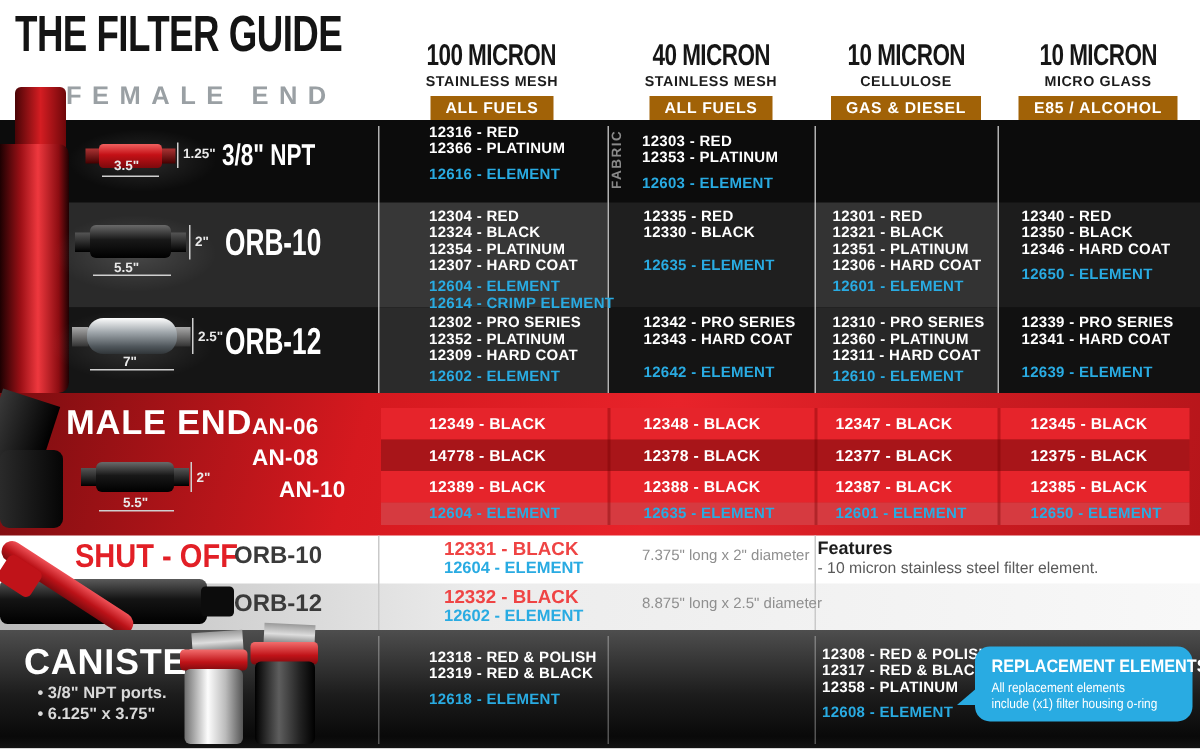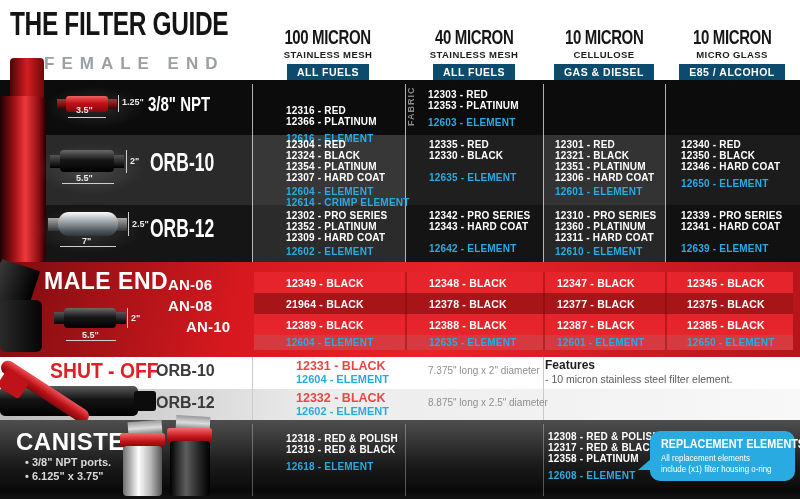--- a/index.html
+++ b/index.html
@@ -4,21 +4,21 @@
 <style>
   html,body{margin:0;padding:0;background:#e9e9e9;}
   .stage{position:relative;width:800px;height:499px;background:#ffffff;overflow:hidden;
          font-family:"Liberation Sans",sans-serif;}
   .abs{position:absolute;}
   .cond{display:inline-block;transform:scaleX(.72);transform-origin:left top;white-space:nowrap;}
   .cond8{display:inline-block;transform:scaleX(.8);transform-origin:left top;white-space:nowrap;}
   .hdr-micron{display:inline-block;transform:scaleX(.75);transform-origin:center top;white-space:nowrap;
               font-weight:bold;font-size:20px;color:#161616;letter-spacing:-.5px;}
   .hdr-media{font-weight:bold;font-size:9.5px;color:#1b1b1b;letter-spacing:.4px;margin-top:0px;}
-  .hdr-badge{display:inline-block;background:#0c4a6e;color:#fff;font-weight:bold;font-size:10.5px;
+  .hdr-badge{display:inline-block;background:#a16207;color:#fff;font-weight:bold;font-size:10.5px;
              padding:2px 10px 3px;margin-top:4px;letter-spacing:.5px;}
   .t-part span{display:block;font-weight:bold;font-size:10px;line-height:11px;color:#fff;letter-spacing:.2px;}
   .els{margin-top:6px;}
   .els span{display:block;font-weight:bold;font-size:10px;line-height:11px;color:#29abe2;letter-spacing:.2px;}
   .gap-sm{margin-top:3px;} .gap-md{margin-top:6px;} .gap-lg{margin-top:11px;}
   .row-label{font-weight:bold;color:#fff;}
   .dim{font-weight:bold;font-size:9px;color:#e9e9e9;white-space:nowrap;}
   .dimline{background:#cfcfcf;}
   .divider{width:1px;background:rgba(219,219,219,.8);}
   .male-cell{font-weight:bold;font-size:10.5px;color:#fff;letter-spacing:.2px;white-space:nowrap;}
@@ -112,21 +112,21 @@
   <div class="abs" style="left:116px;top:218px;width:11px;height:13px;background:linear-gradient(180deg,#aaa,#333);"></div>
   <div class="abs" style="left:58px;top:212px;width:60px;height:24px;border-radius:11px;background:linear-gradient(180deg,#fdfdfd,#9fa6ab 40%,#4e555a 80%,#303538);"></div>
   <div class="abs dimline" style="left:128px;top:212px;width:1px;height:24px;"></div>
   <div class="abs dim" style="left:132px;top:219px;">2.5"</div>
   <div class="abs dimline" style="left:60px;top:246px;width:56px;height:1px;"></div>
   <div class="abs dim" style="left:82px;top:236px;">7"</div>
   <div class="abs row-label" style="left:150px;top:214px;font-size:25px;">
     <span class="cond8" style="transform:scaleX(.7);">ORB-12</span>
   </div>
 
-  <div class="abs t-part" style="left:286px;top:105px;">
+  <div class="abs t-part" style="left:286px;top:83px;">
     <span>12316 - RED</span>
     <span>12366 - PLATINUM</span>
     <div class="els gap-md">
         <span>12616 - ELEMENT</span>
       </div>
   </div>
   <div class="abs fabric" style="left:406px;top:90px;height:36px;">FABRIC</div>
   <div class="abs t-part" style="left:428px;top:89px;">
     <span>12303 - RED</span>
     <span>12353 - PLATINUM</span>
@@ -223,21 +223,21 @@
   <div class="abs" style="left:64px;top:308px;width:52px;height:20px;border-radius:4px;background:linear-gradient(180deg,#6a6a6a,#181818 45%,#000);"></div>
   <div class="abs dimline" style="left:127px;top:308px;width:1px;height:20px;"></div>
   <div class="abs dim" style="left:131px;top:313px;">2"</div>
   <div class="abs dimline" style="left:66px;top:340px;width:50px;height:1px;"></div>
   <div class="abs dim" style="left:82px;top:330px;">5.5"</div>
 
   <div class="abs male-cell" style="left:286px;top:277px;">12349 - BLACK</div>
   <div class="abs male-cell" style="left:429px;top:277px;">12348 - BLACK</div>
   <div class="abs male-cell" style="left:557px;top:277px;">12347 - BLACK</div>
   <div class="abs male-cell" style="left:687px;top:277px;">12345 - BLACK</div>
-  <div class="abs male-cell" style="left:286px;top:298px;">21964 - BLACK</div>
+  <div class="abs male-cell" style="left:286px;top:298px;">14778 - BLACK</div>
   <div class="abs male-cell" style="left:429px;top:298px;">12378 - BLACK</div>
   <div class="abs male-cell" style="left:557px;top:298px;">12377 - BLACK</div>
   <div class="abs male-cell" style="left:687px;top:298px;">12375 - BLACK</div>
   <div class="abs male-cell" style="left:286px;top:319px;">12389 - BLACK</div>
   <div class="abs male-cell" style="left:429px;top:319px;">12388 - BLACK</div>
   <div class="abs male-cell" style="left:557px;top:319px;">12387 - BLACK</div>
   <div class="abs male-cell" style="left:687px;top:319px;">12385 - BLACK</div>
   <div class="abs male-el" style="left:286px;top:337px;">12604 - ELEMENT</div>
   <div class="abs male-el" style="left:429px;top:337px;">12635 - ELEMENT</div>
   <div class="abs male-el" style="left:557px;top:337px;">12601 - ELEMENT</div>

